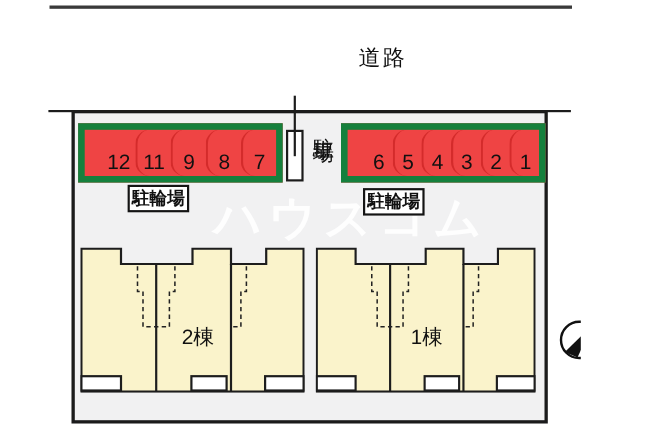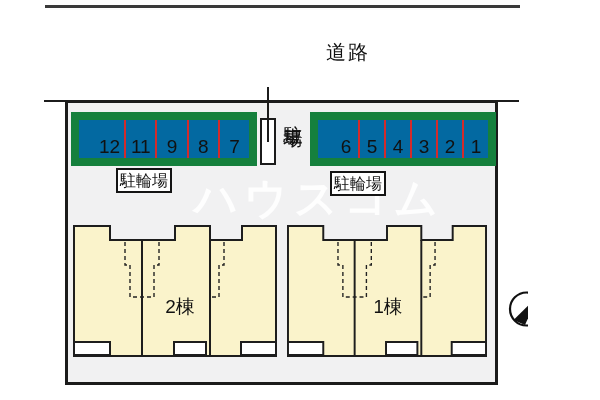--- a/index.html
+++ b/index.html
@@ -26,47 +26,47 @@
   }
 
   
   #watermark{
     left:194px;top:170px;font-size:43px;font-weight:bold;letter-spacing:6px;
     color:rgba(255,255,255,0.88);z-index:2;white-space:nowrap;text-align:center;
   }
 
   
   .stall-row{
-    top:112px;width:186px;height:54px;background:#0369a1;
-    border:8px solid #15803d;box-sizing:border-box;display:flex;z-index:3;padding-left:16px;
+    top:112px;width:186px;height:54px;background:#ef4444;
+    border:6px solid #15803d;box-sizing:border-box;display:flex;z-index:3;padding-left:16px;
   }
   #stall-row-left{left:71px;}
   #stall-row-right{left:310px;}
   .stall{
     flex:1;display:flex;align-items:flex-end;justify-content:center;
     font-size:19px;line-height:1;padding-bottom:2px;box-sizing:border-box;
   }
-  .stall + .stall{border-left:2px solid #d42b2b;}
+  .stall + .stall{border-left:2px solid #d42b2b;border-radius:13px;}
 
   
   #garbage-box{
     left:260px;top:118px;width:16px;height:47px;background:#ffffff;
     border:2px solid #1b1b1b;box-sizing:border-box;z-index:5;
   }
 
   
   #car-parking-label{
     left:282px;top:110px;font-size:19px;line-height:22px;z-index:3;
     writing-mode:vertical-rl;text-orientation:upright;letter-spacing:2px;
   }
 
   
   .bike-label{
     background:#ffffff;border:2px solid #141414;box-sizing:border-box;
-    font-size:16px;font-weight:400;line-height:21px;padding:0 2px;
+    font-size:16px;font-weight:700;line-height:21px;padding:0 2px;
     z-index:5;white-space:nowrap;
   }
   #bike-label-left{left:116px;top:168px;}
   #bike-label-right{left:330px;top:171px;}
 
   .bldg{z-index:3;}
   #compass{z-index:3;}
 </style>
 </head>
 <body>

